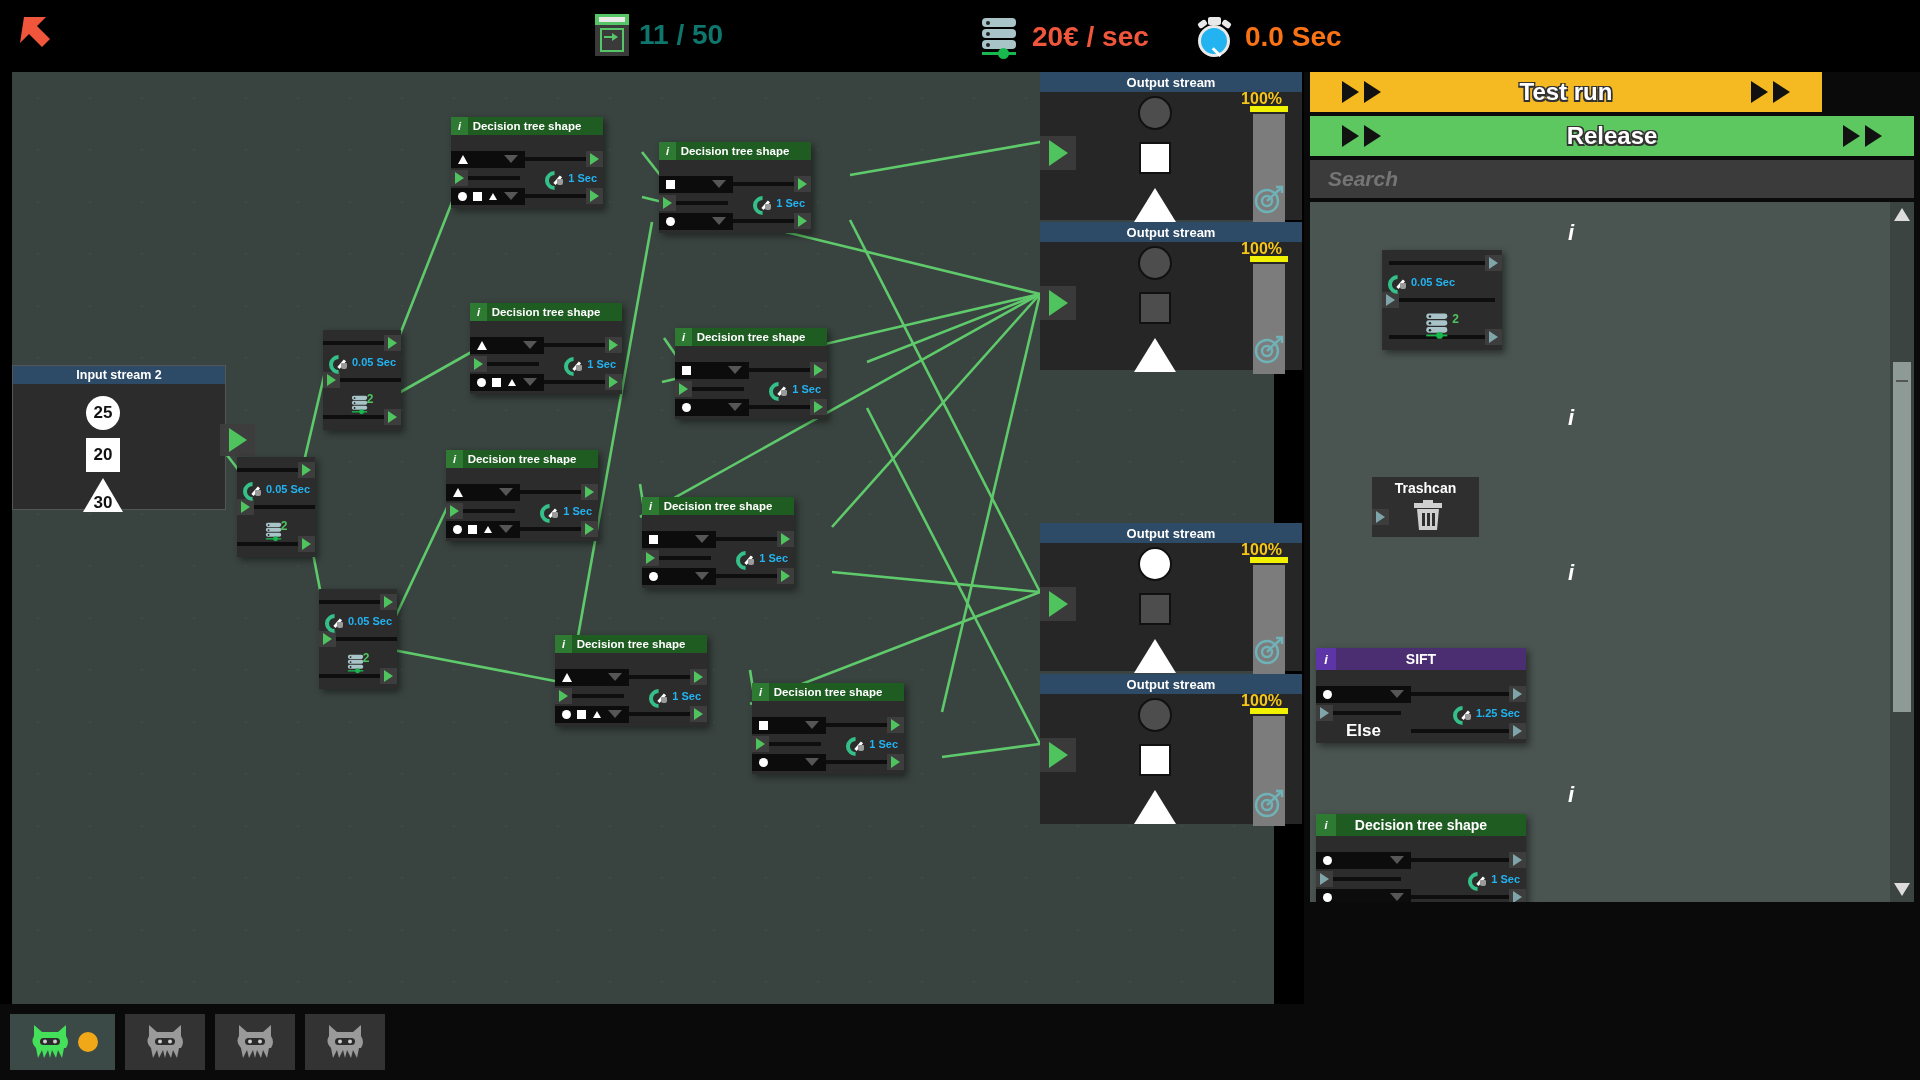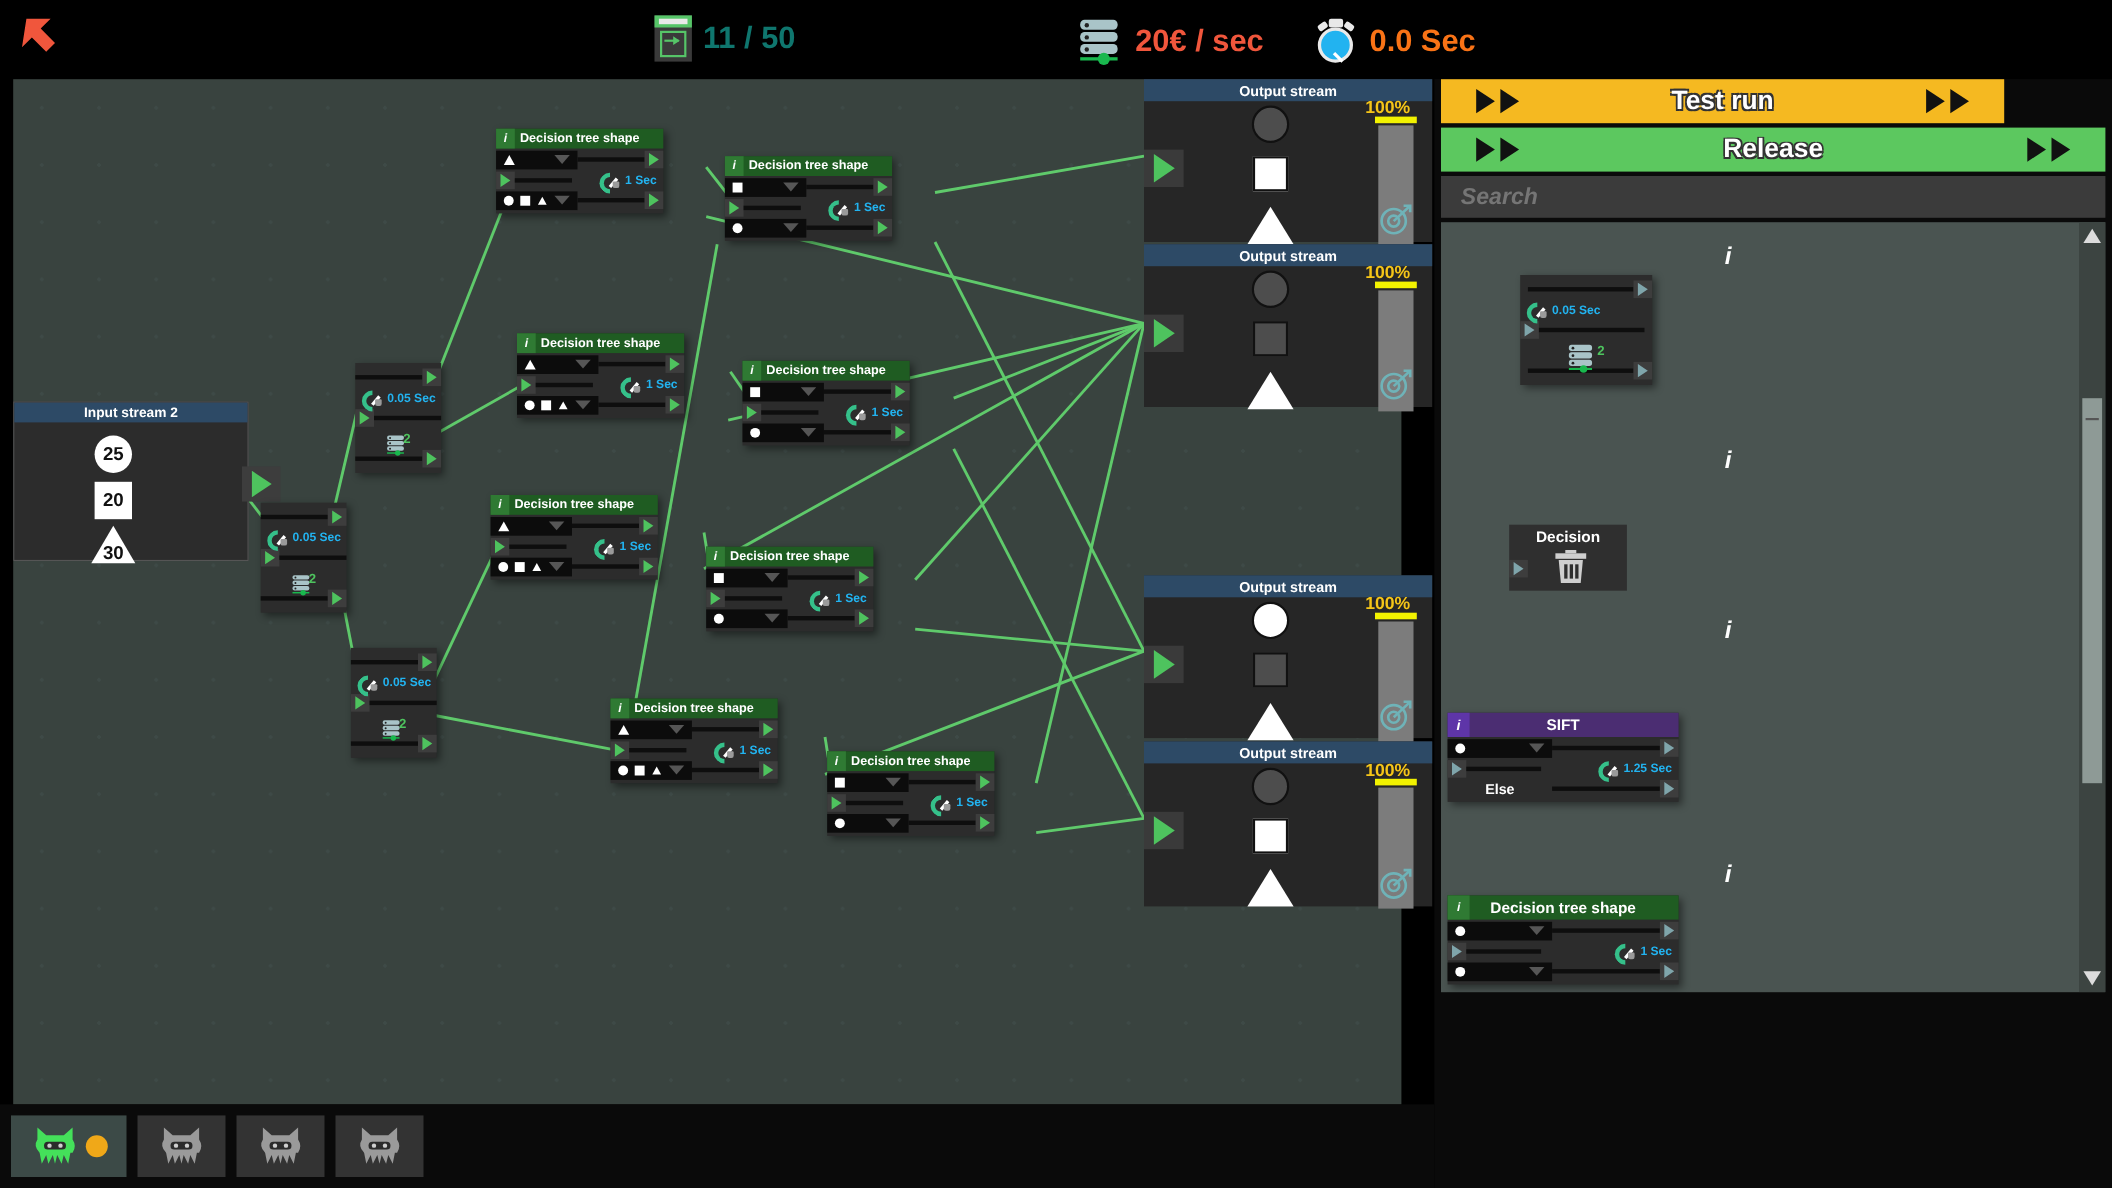--- a/index.html
+++ b/index.html
@@ -61,21 +61,21 @@
     overflow:hidden;
   }
   #wires { position:absolute; left:0; top:0; width:1262px; height:932px; pointer-events:none; }
 
   
   .node { position:absolute; background:#2c2c2c; box-shadow:3px 3px 7px rgba(0,0,0,.45); }
   .node-hdr { height:18px; background:#1f5c22; color:#fff; font-size:11.5px; font-weight:bold;
      display:flex; align-items:center; justify-content:center; position:relative; }
   .node-hdr .i { position:absolute; left:0; top:0; width:17px; height:18px; background:#2f7a33;
      color:#fff; font-size:11px; font-style:italic; font-weight:bold; display:flex; align-items:center; justify-content:center; }
-  .node-body { padding:0 0 2px 0; }
+  .node-body { padding:14px 0 2px 0; }
   .nrow { display:flex; align-items:center; height:17px; margin:1.5px 0; }
   .slot { width:17px; height:16px; background:#3d3d3d; display:flex; align-items:center; justify-content:center; flex:none;}
   .slot .tri { width:0;height:0;border-left:9px solid #4ec35e; border-top:6px solid transparent; border-bottom:6px solid transparent; }
   .slot.dim .tri { border-left-color:#7fa5ab; }
   .wirebar { flex:1; height:4px; background:#0e0e0e; }
   .shapebox { background:#0c0c0c; display:flex; align-items:center; gap:6px; padding:0 7px; height:17px; flex:none;}
   .sh-c { width:9px;height:9px;border-radius:50%;background:#fff; }
   .sh-s { width:9px;height:9px;background:#fff; }
   .sh-t { width:0;height:0;border-left:5px solid transparent;border-right:5px solid transparent;border-bottom:9px solid #fff; }
   .caret { width:0;height:0;border-left:7px solid transparent;border-right:7px solid transparent;border-top:8px solid #565656; margin-left:3px; }
@@ -153,21 +153,21 @@
   .trashcan { position:absolute; width:107px; height:60px; background:#2f2f2f; }
   .trashcan .t { color:#fff; font-size:14px; font-weight:bold; text-align:center; padding-top:3px;}
   .trashcan .slot { position:absolute; left:0; bottom:12px; }
   .trashcan .bin { position:absolute; left:40px; top:23px; width:32px; height:31px; }
 
   .sift { position:absolute; width:210px; background:#2c2c2c; box-shadow:3px 3px 7px rgba(0,0,0,.45);}
   .sift .hdr { height:22px; background:#4b2d72; color:#fff; font-size:14px; font-weight:bold;
      display:flex; align-items:center; justify-content:center; position:relative;}
   .sift .hdr .i { position:absolute; left:0; top:0; width:20px; height:22px; background:#5e35a8;
      display:flex; align-items:center; justify-content:center; font-size:13px; font-style:italic;}
-  .elsetxt { color:#fff; font-size:13px; font-weight:bold; padding:0 10px; }
+  .elsetxt { color:#fff; font-size:17px; font-weight:bold; padding:0 10px; }
 
   
   #taskbar { position:absolute; left:0; bottom:0; width:1304px; height:76px; background:#0a0a0a; display:flex; align-items:center; }
   .task { width:80px; height:56px; margin-left:10px; background:#333; display:flex; align-items:center; justify-content:center; }
   .task.first { background:#3c4a47; width:105px; margin-left:10px; gap:6px;}
   .dot { width:20px; height:20px; border-radius:50%; background:#f0a818; }
   .cat { width:44px; height:40px; }
 </style>
 </head>
 <body>
@@ -907,21 +907,21 @@
               <div class="slot dim">
                 <div class="tri"></div>
               </div>
             </div>
         </div>
       </div>
 
       <div class="pal-i" style="left:258px; top:203px;">i</div>
 
       <div class="trashcan" style="left:62px; top:275px;">
-        <div class="t">Decision</div>
+        <div class="t">Trashcan</div>
         <div class="slot dim">
             <div class="tri"></div>
           </div>
         <div class="bin">
           <svg width="32" height="31" viewBox="0 0 32 31">
             <rect x="2" y="3" width="28" height="5" fill="#cfcfcf"></rect>
             <rect x="11" y="0" width="10" height="3" fill="#cfcfcf"></rect>
             <path d="M5 9 L27 9 L25 30 L7 30 Z" fill="#cfcfcf"></path>
             <rect x="10" y="13" width="3" height="13" fill="#2f2f2f"></rect>
             <rect x="15" y="13" width="3" height="13" fill="#2f2f2f"></rect>

